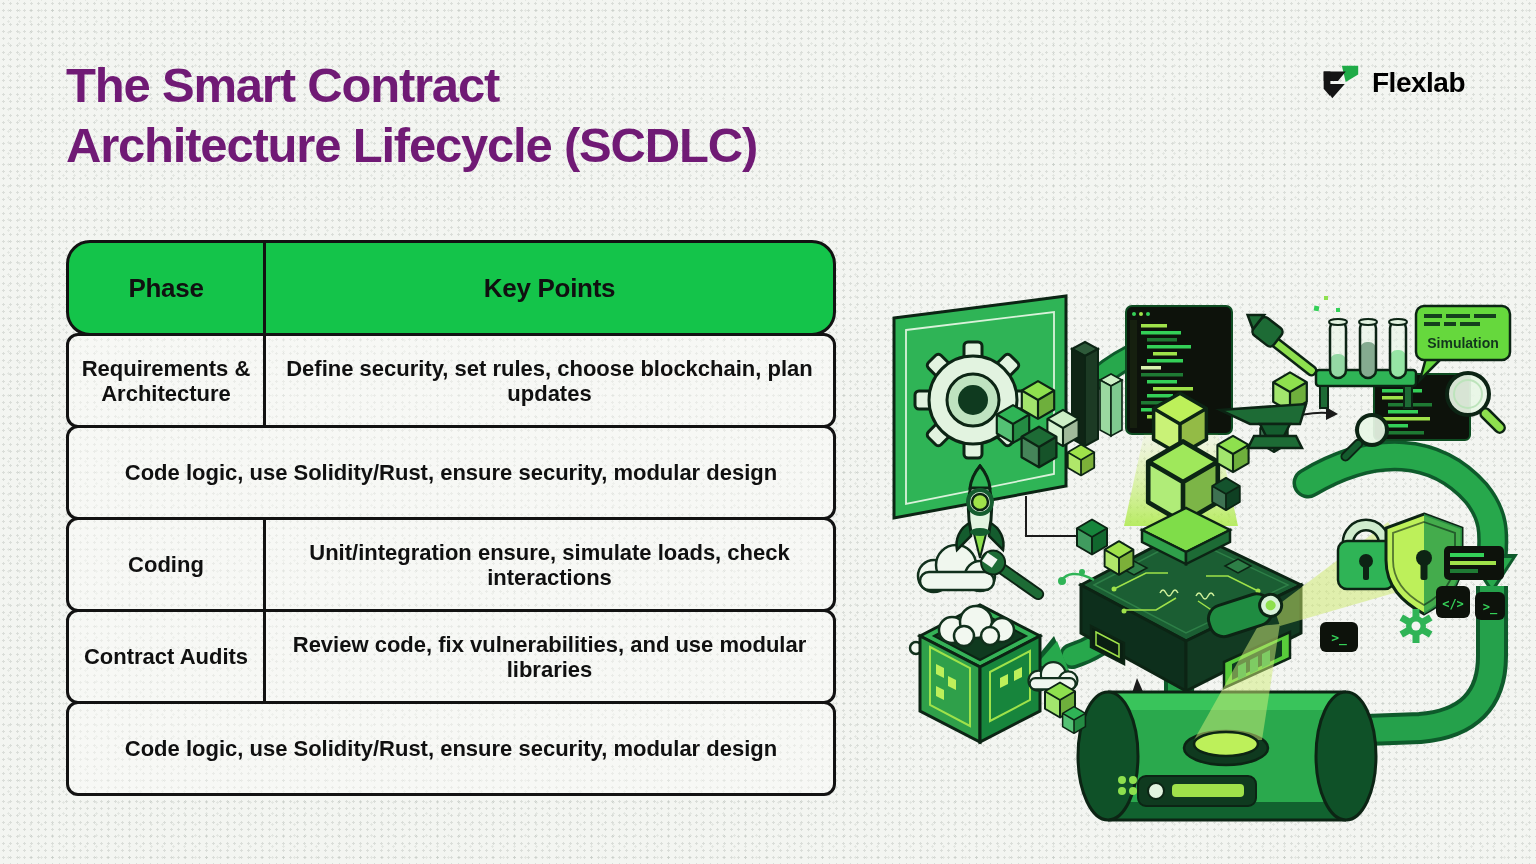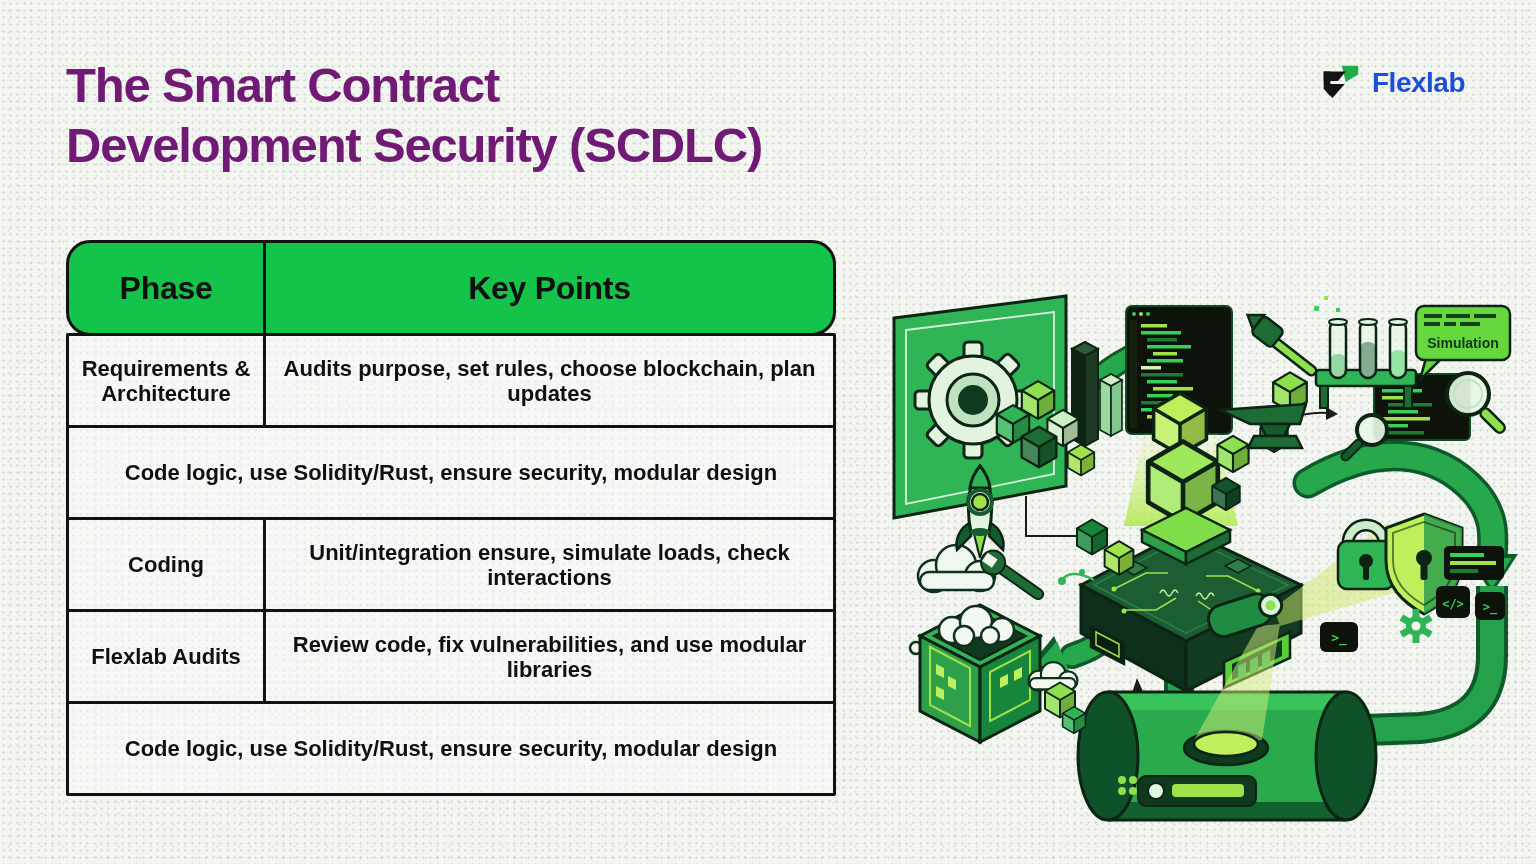--- a/index.html
+++ b/index.html
@@ -14,82 +14,82 @@
     background-size:7px 7px, 11px 11px;
     background-position:0 0, 3px 5px;
     position:relative;
   }
   .title {
     position:absolute; left:66px; top:55px;
     font-size:49px; line-height:60px; font-weight:700;
     letter-spacing:-1.2px; color:#701a75;
   }
   .logo { position:absolute; left:1316px; top:60px; display:flex; align-items:center; gap:10px; }
-  .logo-text { font-size:28px; font-weight:700; letter-spacing:-0.5px; color:#1d4ed8; }
+  .logo-text { font-size:28px; font-weight:700; letter-spacing:-0.5px; color:#000000; }
 
   
   .sc-table { position:absolute; left:66px; top:240px; width:770px; }
   .trow {
     position:relative; display:flex; align-items:stretch;
-    border:3px solid #121212; border-radius:2px;
+    border:3px solid #121212; border-radius:12px;
     background:rgba(252,253,251,0.45);
     height:95px; margin-top:-3px;
   }
   .trow.header { height:96px; margin-top:0; background:#14c44a; border-radius:24px; z-index:2; }
   .cell-phase {
     width:197px; flex:0 0 197px; border-right:3px solid #121212;
     display:flex; align-items:center; justify-content:center; text-align:center;
     padding:0 8px; font-weight:700; font-size:22px; line-height:25px;
   }
   .cell-key {
     flex:1; display:flex; align-items:center; justify-content:center; text-align:center;
     padding:0 12px; font-weight:700; font-size:22px; line-height:25px;
   }
-  .trow.header .cell-phase, .trow.header .cell-key { font-size:32px; line-height:32px; letter-spacing:-0.3px; }
+  .trow.header .cell-phase, .trow.header .cell-key { font-size:26px; line-height:32px; letter-spacing:-0.3px; }
 
   .illus { position:absolute; left:876px; top:228px; }
   svg text { font-family:"Liberation Sans", sans-serif; }
   svg text.mono { font-family:"DejaVu Sans Mono", monospace; }
 </style>
 </head>
 <body>
 
 <div class="title">
   <div>The Smart Contract</div>
-  <div>Development Security (SCDLC)</div>
+  <div>Architecture Lifecycle (SCDLC)</div>
 </div>
 
 <div class="logo">
   <svg width="46" height="46" viewBox="0 0 48 48">
     <polygon fill="#1fab47" points="27,6 44,6 44,15 31,23"></polygon>
     <polygon fill="#141414" points="8,12 31,12 23,22 8,22"></polygon>
     <polygon fill="#141414" points="8,12 15,12 15,38 8,30"></polygon>
     <polygon fill="#141414" points="13,25 30,25 17,40 13,34"></polygon>
   </svg>
   <span class="logo-text">Flexlab</span>
 </div>
 
 <div class="sc-table">
   <div class="trow header">
     <div class="cell-phase">Phase</div>
     <div class="cell-key">Key Points</div>
   </div>
   <div class="trow">
     <div class="cell-phase">Requirements &amp; Architecture</div>
-    <div class="cell-key">Audits purpose, set rules, choose blockchain, plan updates</div>
+    <div class="cell-key">Define security, set rules, choose blockchain, plan updates</div>
   </div>
   <div class="trow">
     <div class="cell-key">Code logic, use Solidity/Rust, ensure security, modular design</div>
   </div>
   <div class="trow">
     <div class="cell-phase">Coding</div>
     <div class="cell-key">Unit/integration ensure, simulate loads, check interactions</div>
   </div>
   <div class="trow">
-    <div class="cell-phase">Flexlab Audits</div>
+    <div class="cell-phase">Contract Audits</div>
     <div class="cell-key">Review code, fix vulnerabilities, and use modular libraries</div>
   </div>
   <div class="trow">
     <div class="cell-key">Code logic, use Solidity/Rust, ensure security, modular design</div>
   </div>
 </div>
 
 <svg class="illus" width="660" height="636" viewBox="0 0 660 636">
   <defs>
     <g id="cube">

